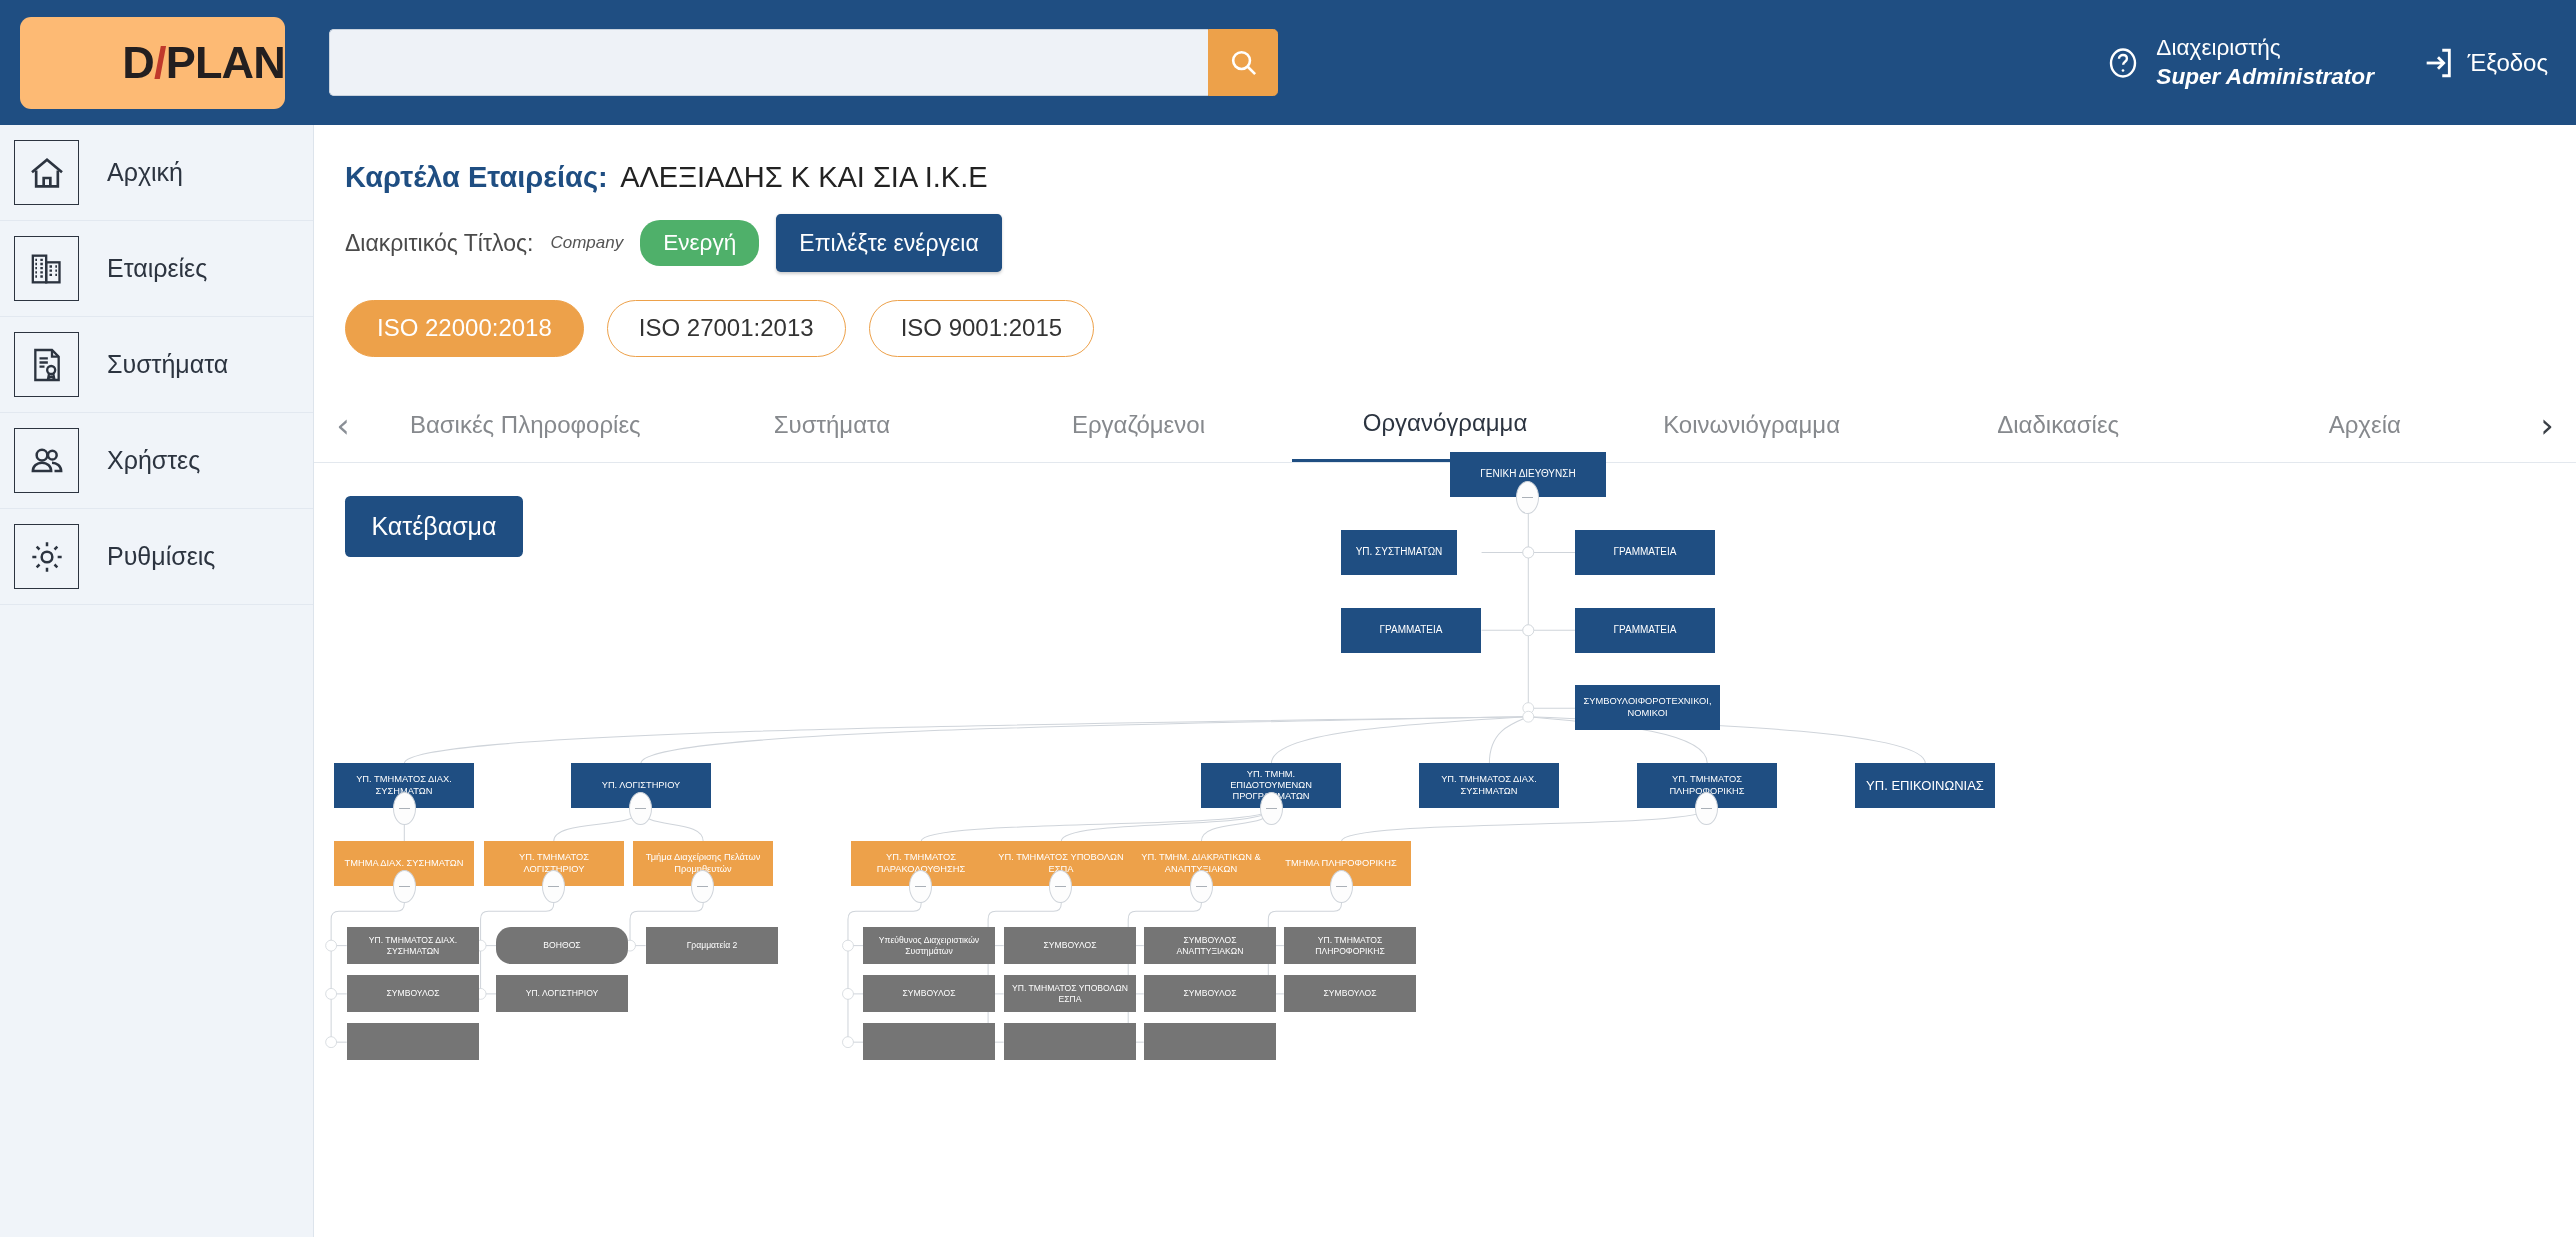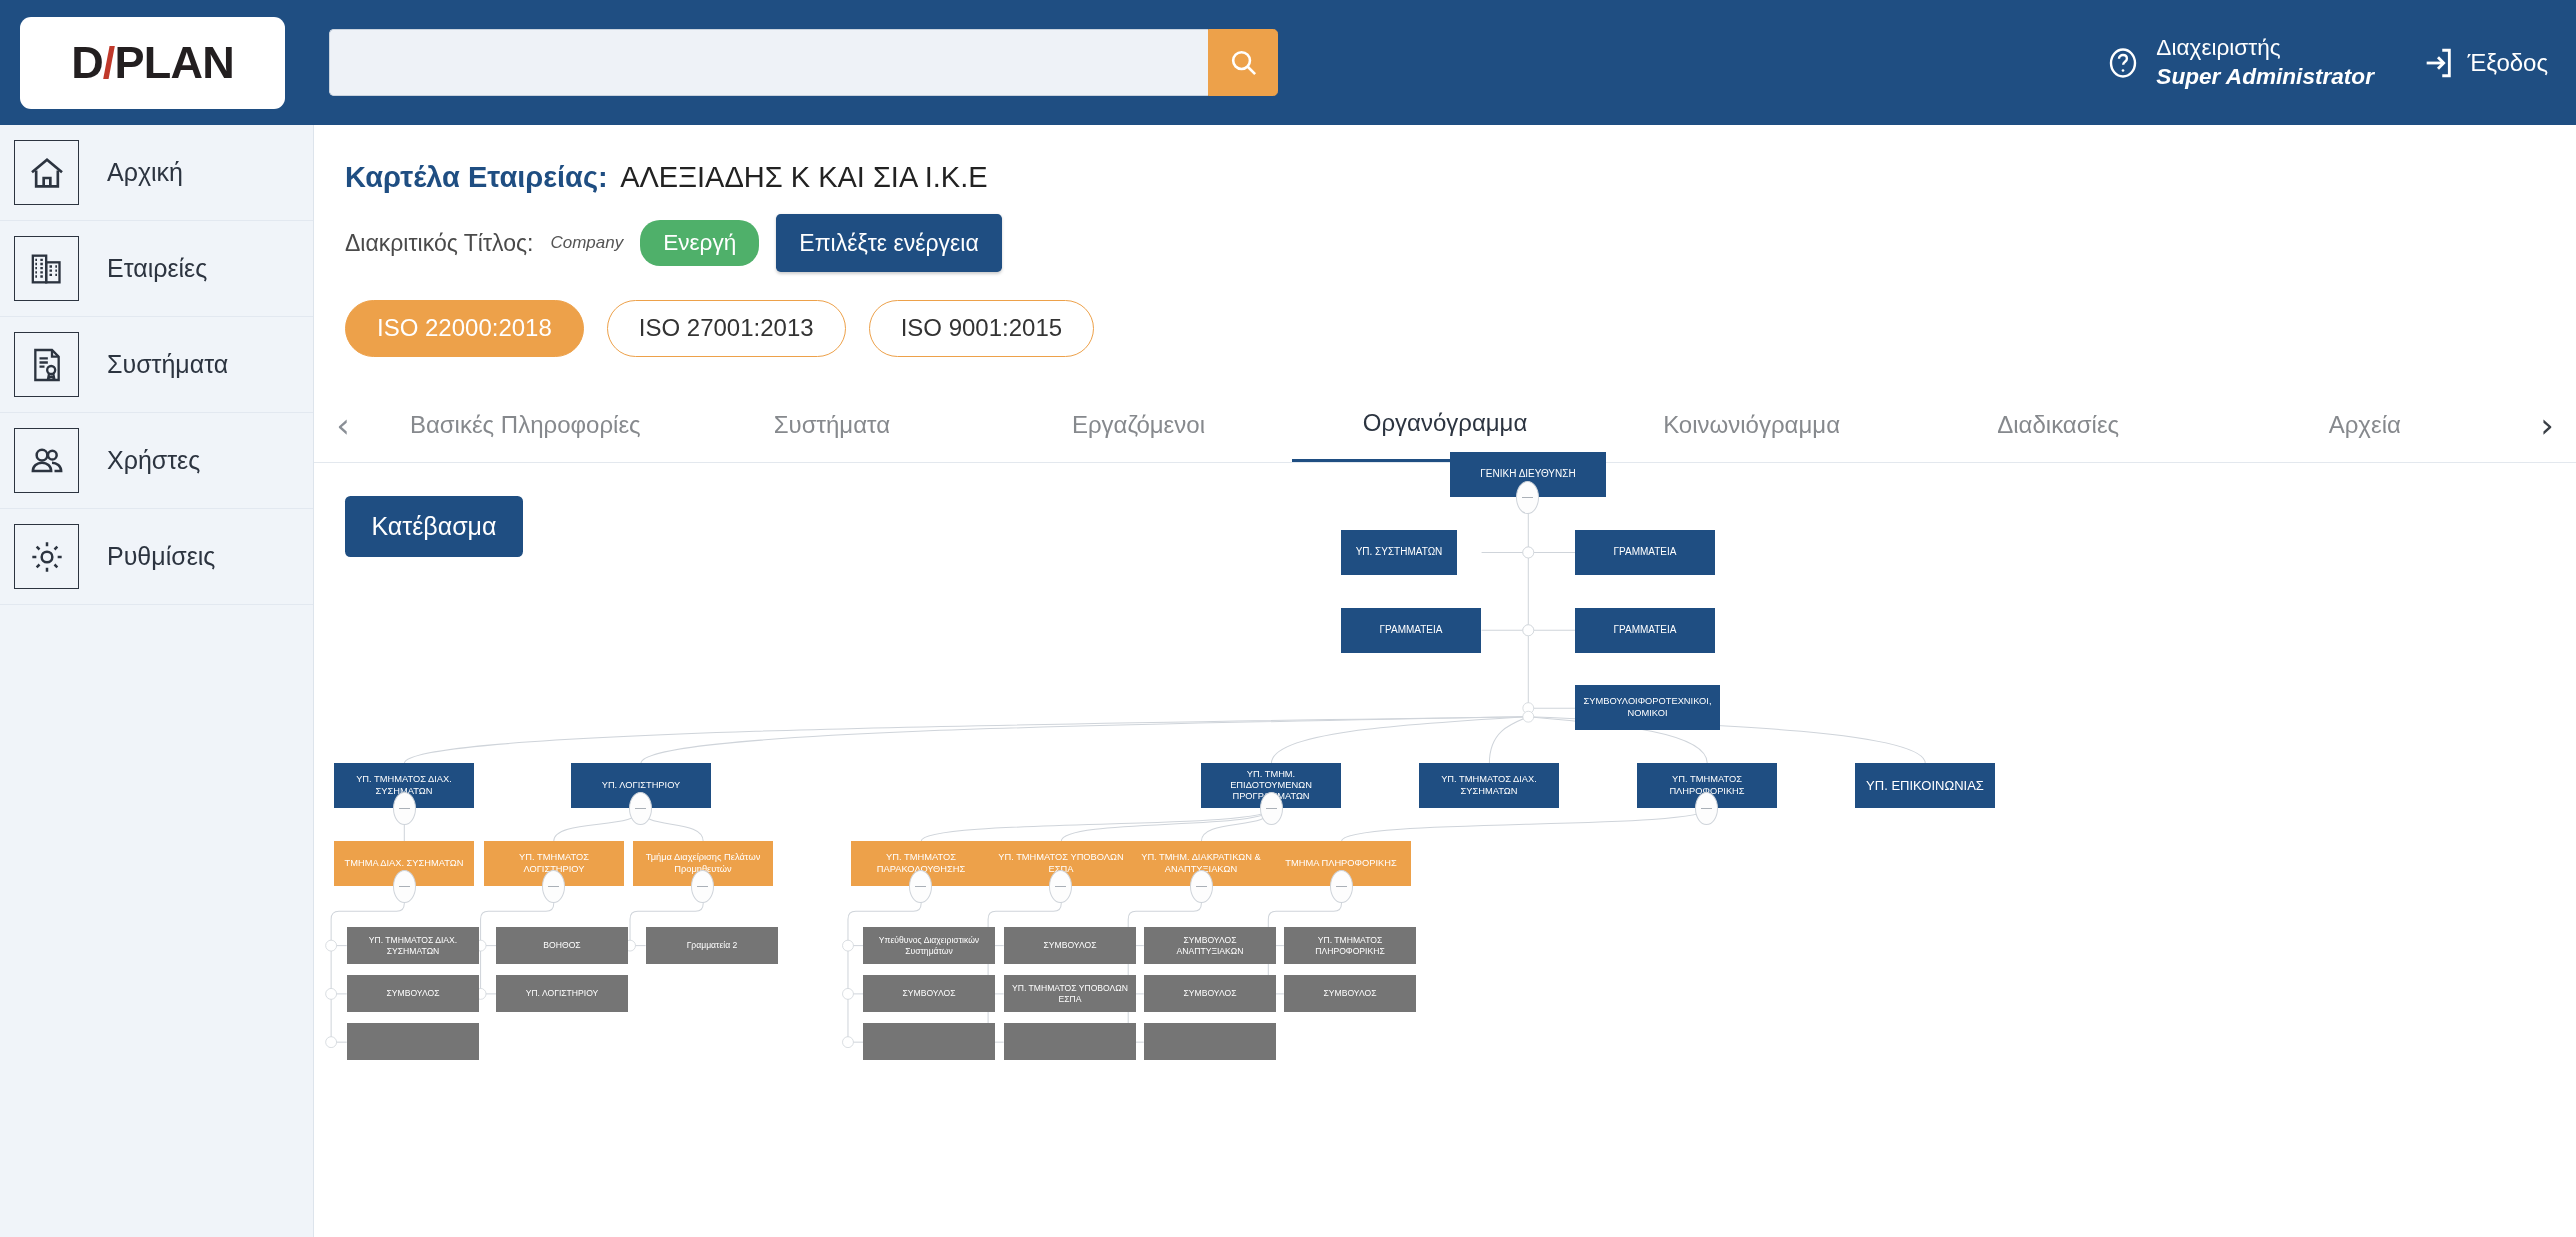--- a/index.html
+++ b/index.html
@@ -15,23 +15,23 @@
   
   .topbar {
     position: absolute; left: 0; top: 0;
     width: 2576px; height: 125px;
     background: #1f4e82;
     display: flex; align-items: center;
   }
   .logo-box {
     margin-left: 20px;
     width: 265px; height: 92px;
-    background: #ffffff;
+    background: #fdba74;
     border-radius: 11px;
-    display: flex; align-items: center; justify-content: center;
+    display: flex; align-items: center; justify-content: flex-end;
     position: relative;
   }
   .logo-text {
     font-family: "Liberation Sans", sans-serif;
     font-weight: 700; font-size: 45px; letter-spacing: -0.8px;
     color: #231f20; white-space: nowrap;
   }
   .logo-slash { color: #c0392b; font-weight: 700; }
 
   .search-wrap {
@@ -490,21 +490,21 @@
           <div class="collapse" style="left: 1016px; top: 418px;"></div>
           <div class="node gray" style="left: 33px; top: 475px; width: 132px; height: 37px; font-size: 8.6px;">
             <span>ΥΠ. ΤΜΗΜΑΤΟΣ ΔΙΑΧ. ΣΥΣΗΜΑΤΩΝ</span>
           </div>
           <div class="node gray" style="left: 33px; top: 523px; width: 132px; height: 37px; font-size: 8.6px;">
             <span>ΣΥΜΒΟΥΛΟΣ</span>
           </div>
           <div class="node gray" style="left: 33px; top: 571px; width: 132px; height: 37px; font-size: 8.6px;">
             <span></span>
           </div>
-          <div class="node gray" style="left: 182px; top: 475px; width: 132px; height: 37px; font-size: 8.6px;">
+          <div class="node gray" style="left: 182px; top: 475px; width: 132px; height: 37px; font-size: 8.6px; border-radius: 15px;">
             <span>ΒΟΗΘΟΣ</span>
           </div>
           <div class="node gray" style="left: 182px; top: 523px; width: 132px; height: 37px; font-size: 8.6px;">
             <span>ΥΠ. ΛΟΓΙΣΤΗΡΙΟΥ</span>
           </div>
           <div class="node gray" style="left: 332px; top: 475px; width: 132px; height: 37px; font-size: 8.6px;">
             <span>Γραμματεία 2</span>
           </div>
           <div class="node gray" style="left: 549px; top: 475px; width: 132px; height: 37px; font-size: 8.6px;">
             <span>Υπεύθυνος Διαχειριστικών Συστημάτων</span>

